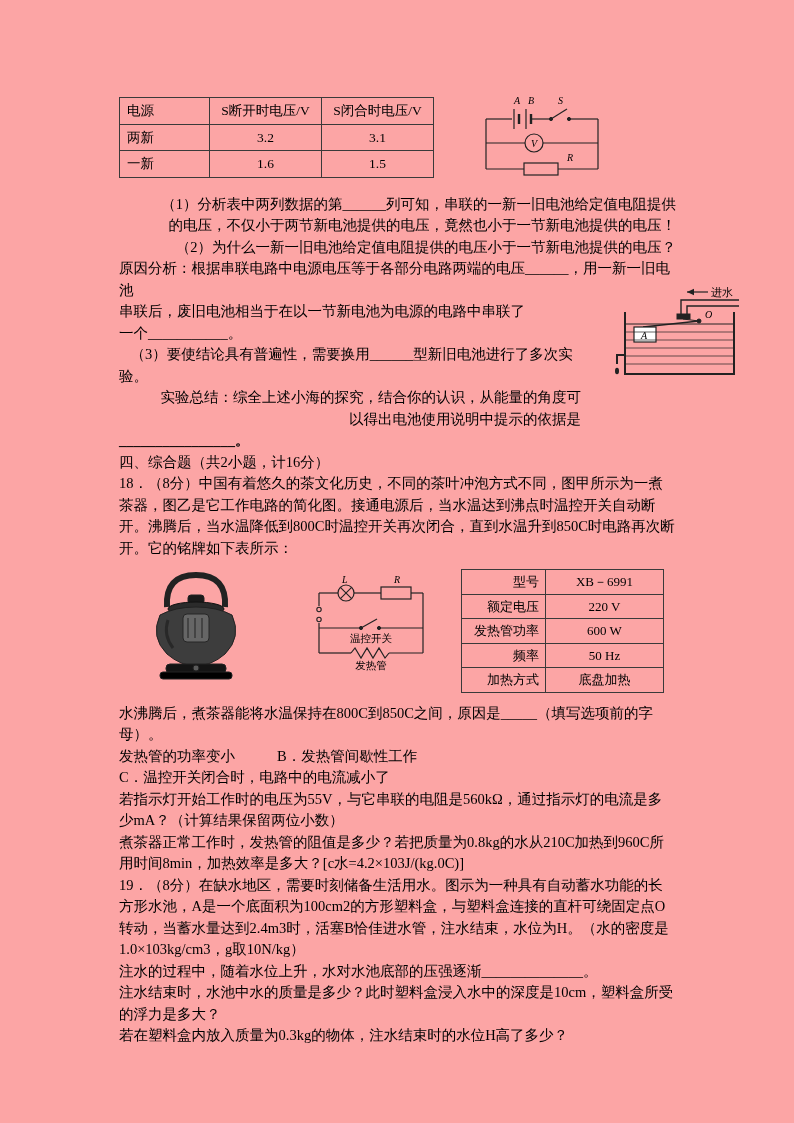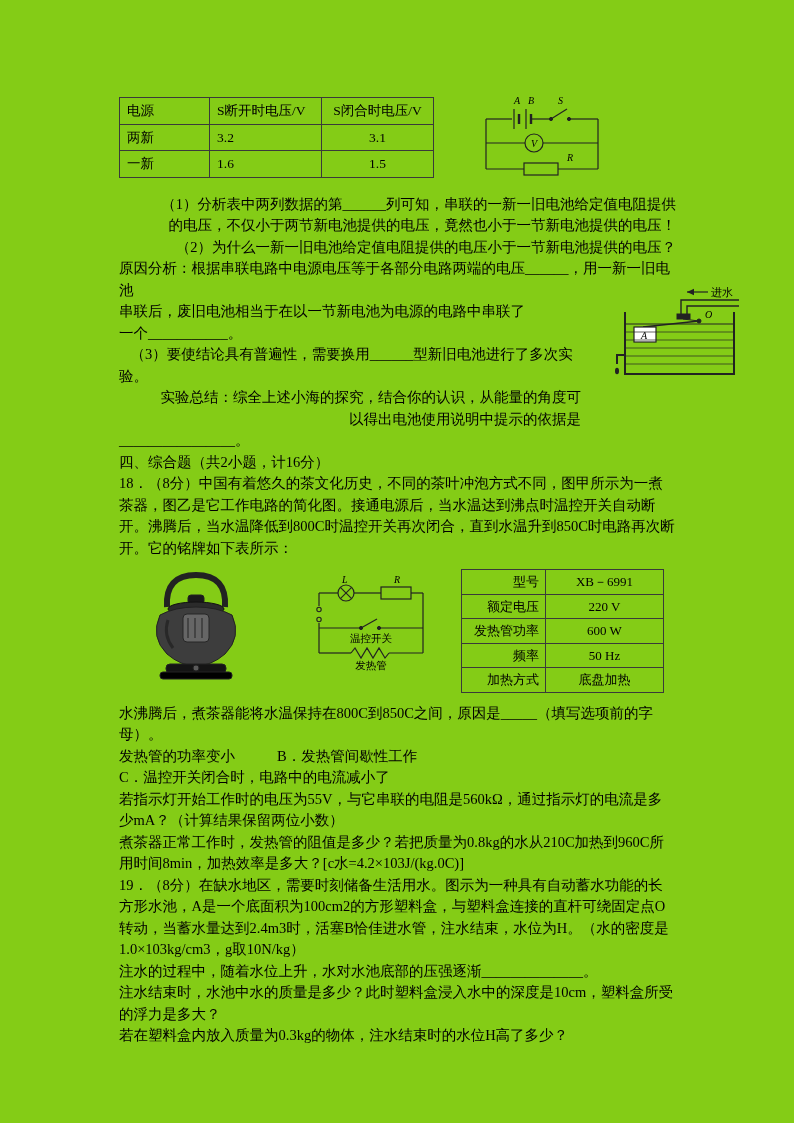--- a/index.html
+++ b/index.html
@@ -2,38 +2,38 @@
 <html><head>
 <meta charset="utf-8">
 <style>
   * { box-sizing: border-box; }
   html, body { margin: 0; padding: 0; }
   body {
     width: 794px; height: 1123px; background: #ffffff;
     font-family: "Liberation Serif", "DejaVu Serif", serif;
     color: #000;
   }
-  .page { position: relative; width: 794px; height: 1123px; overflow: hidden; background: #84cc16; }
+  .page { position: relative; width: 794px; height: 1123px; overflow: hidden; background: #fca5a5; }
   .doc { position: absolute; left: 119px; top: 97px; width: 557px; font-size: 14.5px; line-height: 21.5px; }
   .doc p, .doc div.line { margin: 0; }
 
   
   .row-top { display: flex; align-items: flex-start; margin-bottom: 4px; }
   .exp-table-clip { height: 81px; overflow: hidden; }
   table.exp { border-collapse: collapse; font-size: 13.5px; }
   table.exp td { border: 1px solid #3a3a3a; padding: 2px 7px; height: 21px; white-space: nowrap; }
   table.exp td.c0 { width: 90px; text-align: left; }
-  table.exp td.c1 { width: 112px; text-align: left; }
+  table.exp td.c1 { width: 112px; text-align: center; }
   table.exp td.c2 { width: 112px; text-align: center; }
   .circuit1-wrap { margin-left: 38px; margin-top: -2px; }
 
   .indent2 { text-indent: 2em; text-align: right; }
   .indent1 { text-indent: 0.8em; }
   .narrow { width: 462px; }
-  .blank-line { margin-left: 225px; }
+  .blank-line { margin-left: 225px; font-weight: bold; }
 
   
   .tank-fig { position: absolute; left: 494px; top: 188px; }
 
   
   .figs-row { display: flex; align-items: flex-start; margin: 8px 0 10px 18px; }
   .kettle-wrap { margin-top: 0; }
   .circuit2-wrap { margin-left: 52px; margin-top: 6px; }
   .nameplate-wrap { margin-left: 26px; margin-top: 2px; }
   table.nameplate { border-collapse: collapse; font-size: 13px; }

